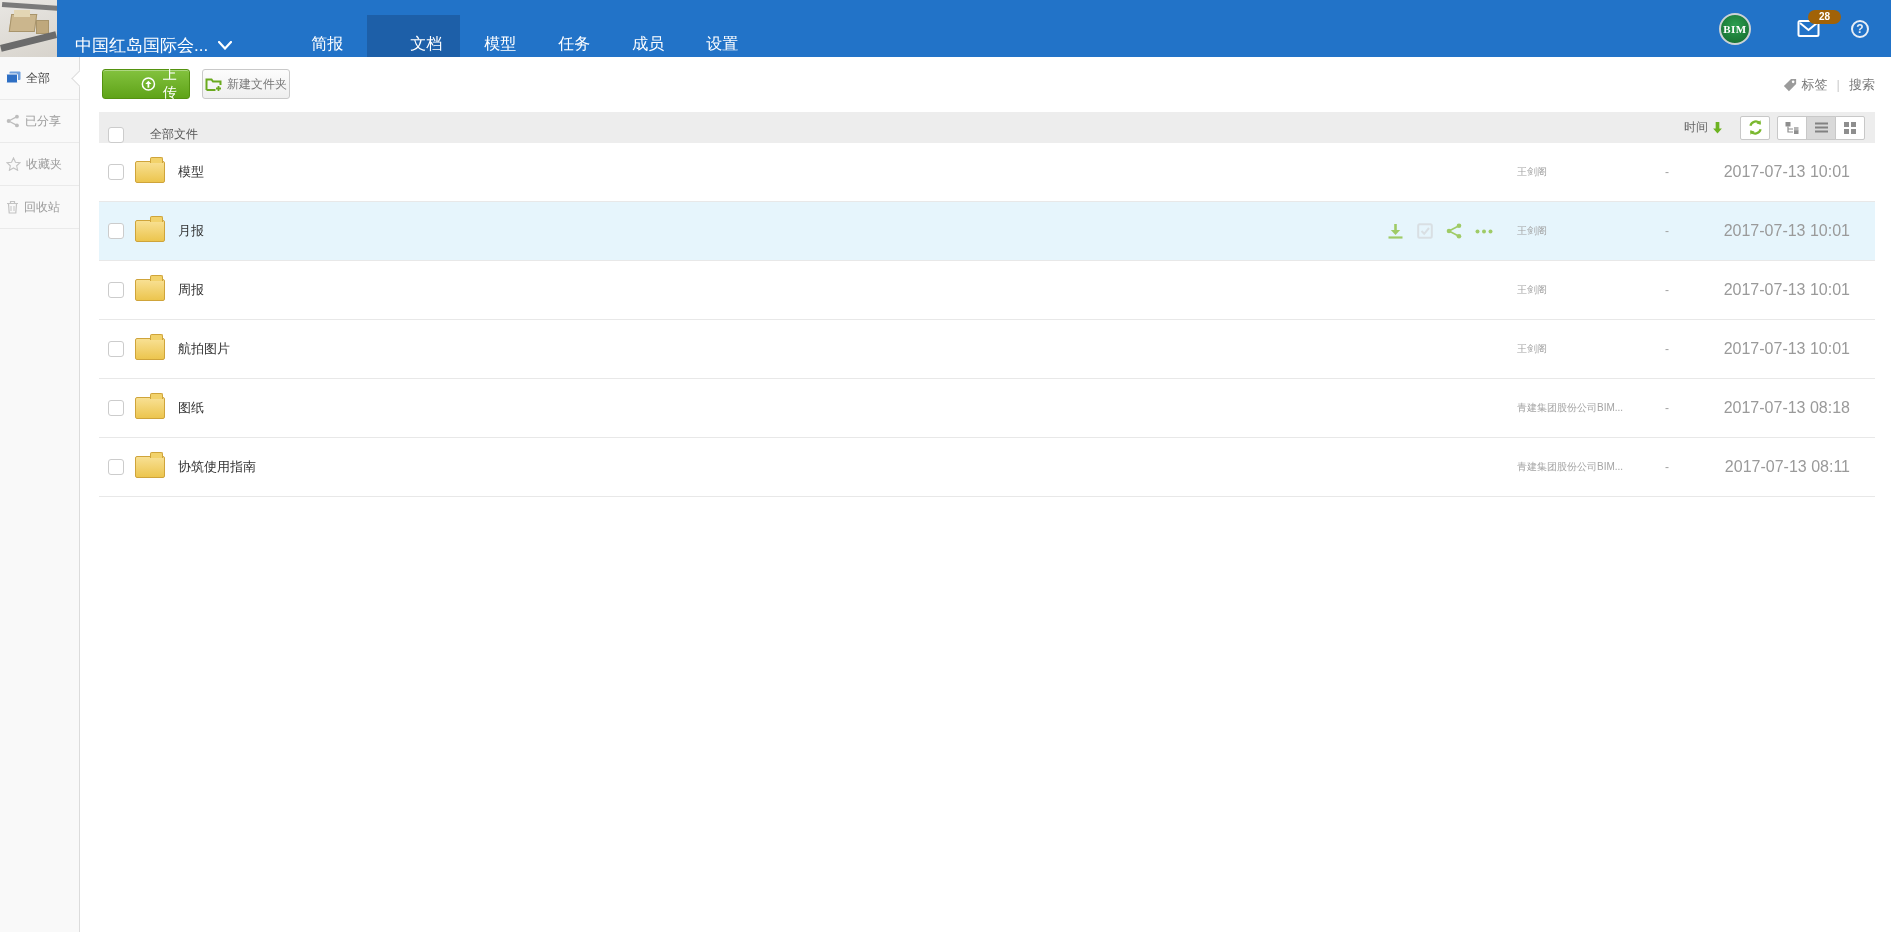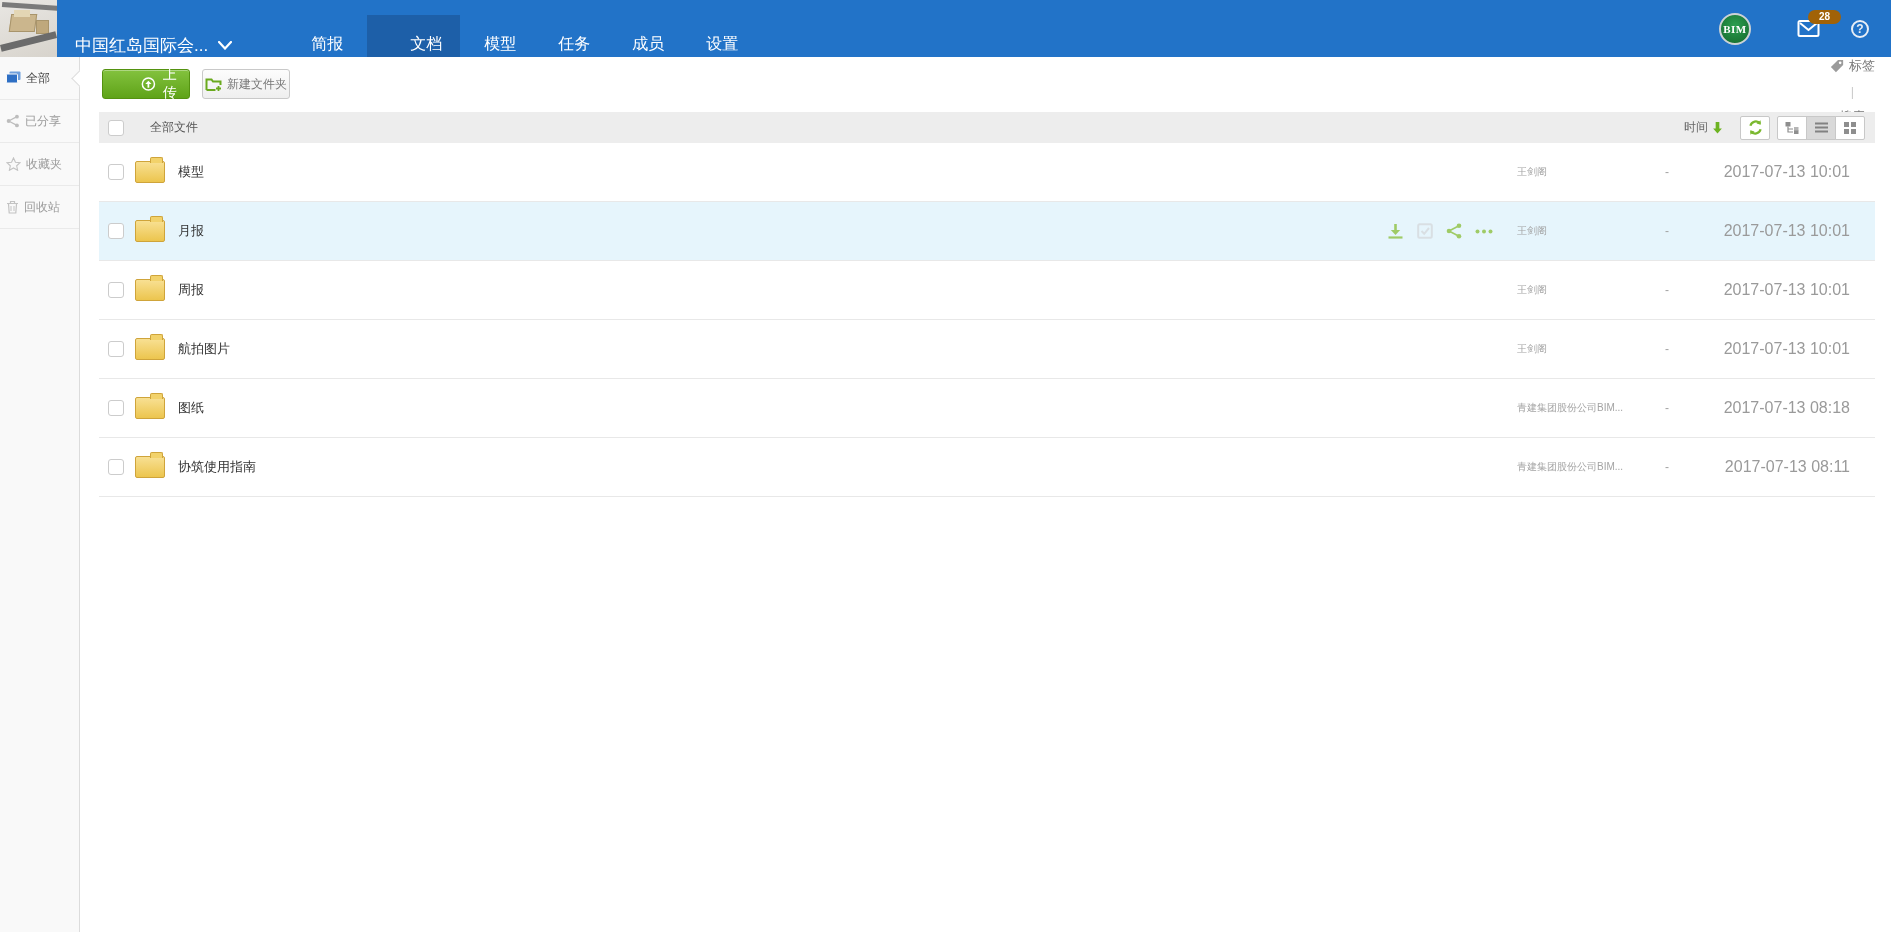--- a/index.html
+++ b/index.html
@@ -30,27 +30,27 @@
   .sidebar { width:80px; background:#f9f9f9; border-right:1px solid #dcdcdc; }
   .side-item { height:43px; border-bottom:1px solid #eaeaea; display:flex; align-items:center; padding-left:6px; gap:5px; font-size:12px; color:#9b9b9b; cursor:pointer; position:relative; }
   .side-item.active { color:#444; }
   .side-item.active .notch { position:absolute; right:-8px; top:15px; width:13px; height:13px; background:#fff; border-left:1px solid #dcdcdc; border-bottom:1px solid #dcdcdc; transform:rotate(45deg); }
   .main { flex:1; position:relative; background:#fff; }
 
   
   .toolbar { height:55px; position:relative; }
   .btn-upload { position:absolute; left:22px; top:12px; width:88px; height:30px; background:linear-gradient(#83c23e,#5fa318); border:1px solid #549210; border-radius:3px; box-shadow:inset 0 1px 0 rgba(255,255,255,.35); color:#fff; font-size:14px; display:flex; align-items:center; justify-content:center; gap:7px; cursor:pointer;padding-left:38px; }
   .btn-newfolder { position:absolute; left:122px; top:12px; width:88px; height:30px; background:linear-gradient(#fdfdfd,#efefef); border:1px solid #c9c9c9; border-radius:3px; color:#777; font-size:12px; display:flex; align-items:center; justify-content:center; gap:5px; cursor:pointer; }
-  .toolbar-right { position:absolute; right:16px; top:0; height:55px; display:flex; align-items:center; gap:9px; color:#777; font-size:13px;flex-direction:column; }
+  .toolbar-right { position:absolute; right:16px; top:0; height:55px; display:flex; align-items:center; gap:9px; color:#777; font-size:13px; }
   .toolbar-right .sep { color:#ccc; }
   .tr-link { cursor:pointer; display:flex; align-items:center; gap:5px; }
 
   
   .list { margin:0 16px 0 19px; }
-  .list-header { height:31px; background:#ededed; position:relative; display:flex; align-items:center; font-size:12px; color:#555; }
+  .list-header { height:31px; background:#ededed; position:relative; display:flex; align-items:flex-end; font-size:12px; color:#555; }
   .checkbox { width:16px; height:16px; background:#fff; border:1px solid #ccc; border-radius:3px; cursor:pointer; flex:0 0 16px; }
   .list-header .checkbox { margin-left:9px; }
   .hdr-label { margin-left:26px; }
   .hdr-right { position:absolute; right:10px; top:0; height:31px; display:flex; align-items:center; }
   .sort { display:flex; align-items:center; gap:4px; color:#666; cursor:pointer; }
   .icon-btn { width:30px; height:24px; background:#fff; border:1px solid #c8c8c8; border-radius:2px; display:flex; align-items:center; justify-content:center; cursor:pointer; }
   .btn-refresh { margin-left:17px; }
   .view-group { display:flex; margin-left:7px; }
   .view-group .icon-btn { border-radius:0; margin-left:-1px; }
   .view-group .icon-btn:first-child { border-radius:2px 0 0 2px; margin-left:0; }

